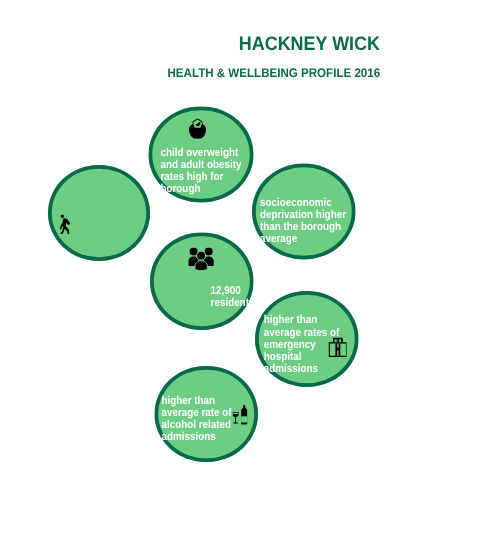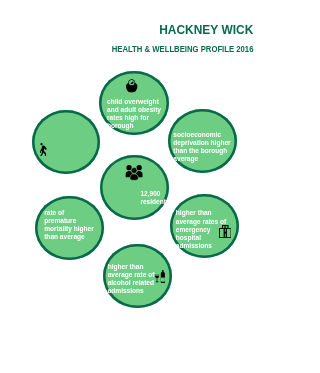--- a/index.html
+++ b/index.html
@@ -70,28 +70,20 @@
       <path fill="#000000" d="M75 34c-9.5 0-16.5 6.5-16.5 15V62c0 1.8 1.4 3 3.2 3h26.6c1.8 0 3.2-1.2 3.2-3V49c0-8.5-7-15-16.5-15z"></path>
       <circle cx="50.5" cy="31.5" r="14.5" fill="#000000" stroke="#6ccd83" stroke-width="3.4"></circle>
       <path fill="#000000" stroke="#6ccd83" stroke-width="3.2" d="M50.5 48c-11.5 0-20 7.2-20 17.2V73c0 3.8 9 6.8 20 6.8s20-3 20-6.8v-7.8c0-10-8.5-17.2-20-17.2z"></path>
     </svg>
     <div class="lbl" style="left:34.00px;top:35.00px;margin-left:21px;">
         <div>12,900</div>
         <div>residents</div>
       </div>
   </div>
 
-  <div class="circle" style="left:35.3px;top:196.1px;width:68.3px;height:64.1px;">
-    <div class="lbl" style="left:33.40px;top:13.30px;">
-        <div>rate of</div>
-        <div>premature</div>
-        <div>mortality higher</div>
-        <div>than average</div>
-      </div>
-  </div>
 
   <div class="circle" style="left:169.9px;top:193.9px;width:68.9px;height:63.9px;">
     <svg class="ico" style="left:48.8px;top:30.7px;" width="12.5" height="13.1" viewBox="0 0 125 131">
       <path fill="#000000" d="M30 0 h65 v33 h-11 V11 H41 v22 H30 Z"></path>
       <rect x="54" y="5" width="7" height="28" fill="#000000"></rect>
       <rect x="64" y="5" width="7" height="28" fill="#000000"></rect>
       <path fill="#000000" d="M0 31 h125 v100 H0 Z"></path>
       <path fill="#6ccd83" d="M9 40 h107 v82 H9 Z"></path>
       <path fill="#000000" d="M46 40 h12 v28 h9 V40 h12 v82 H67 V86 H58 v36 H46 Z"></path>
     </svg>

